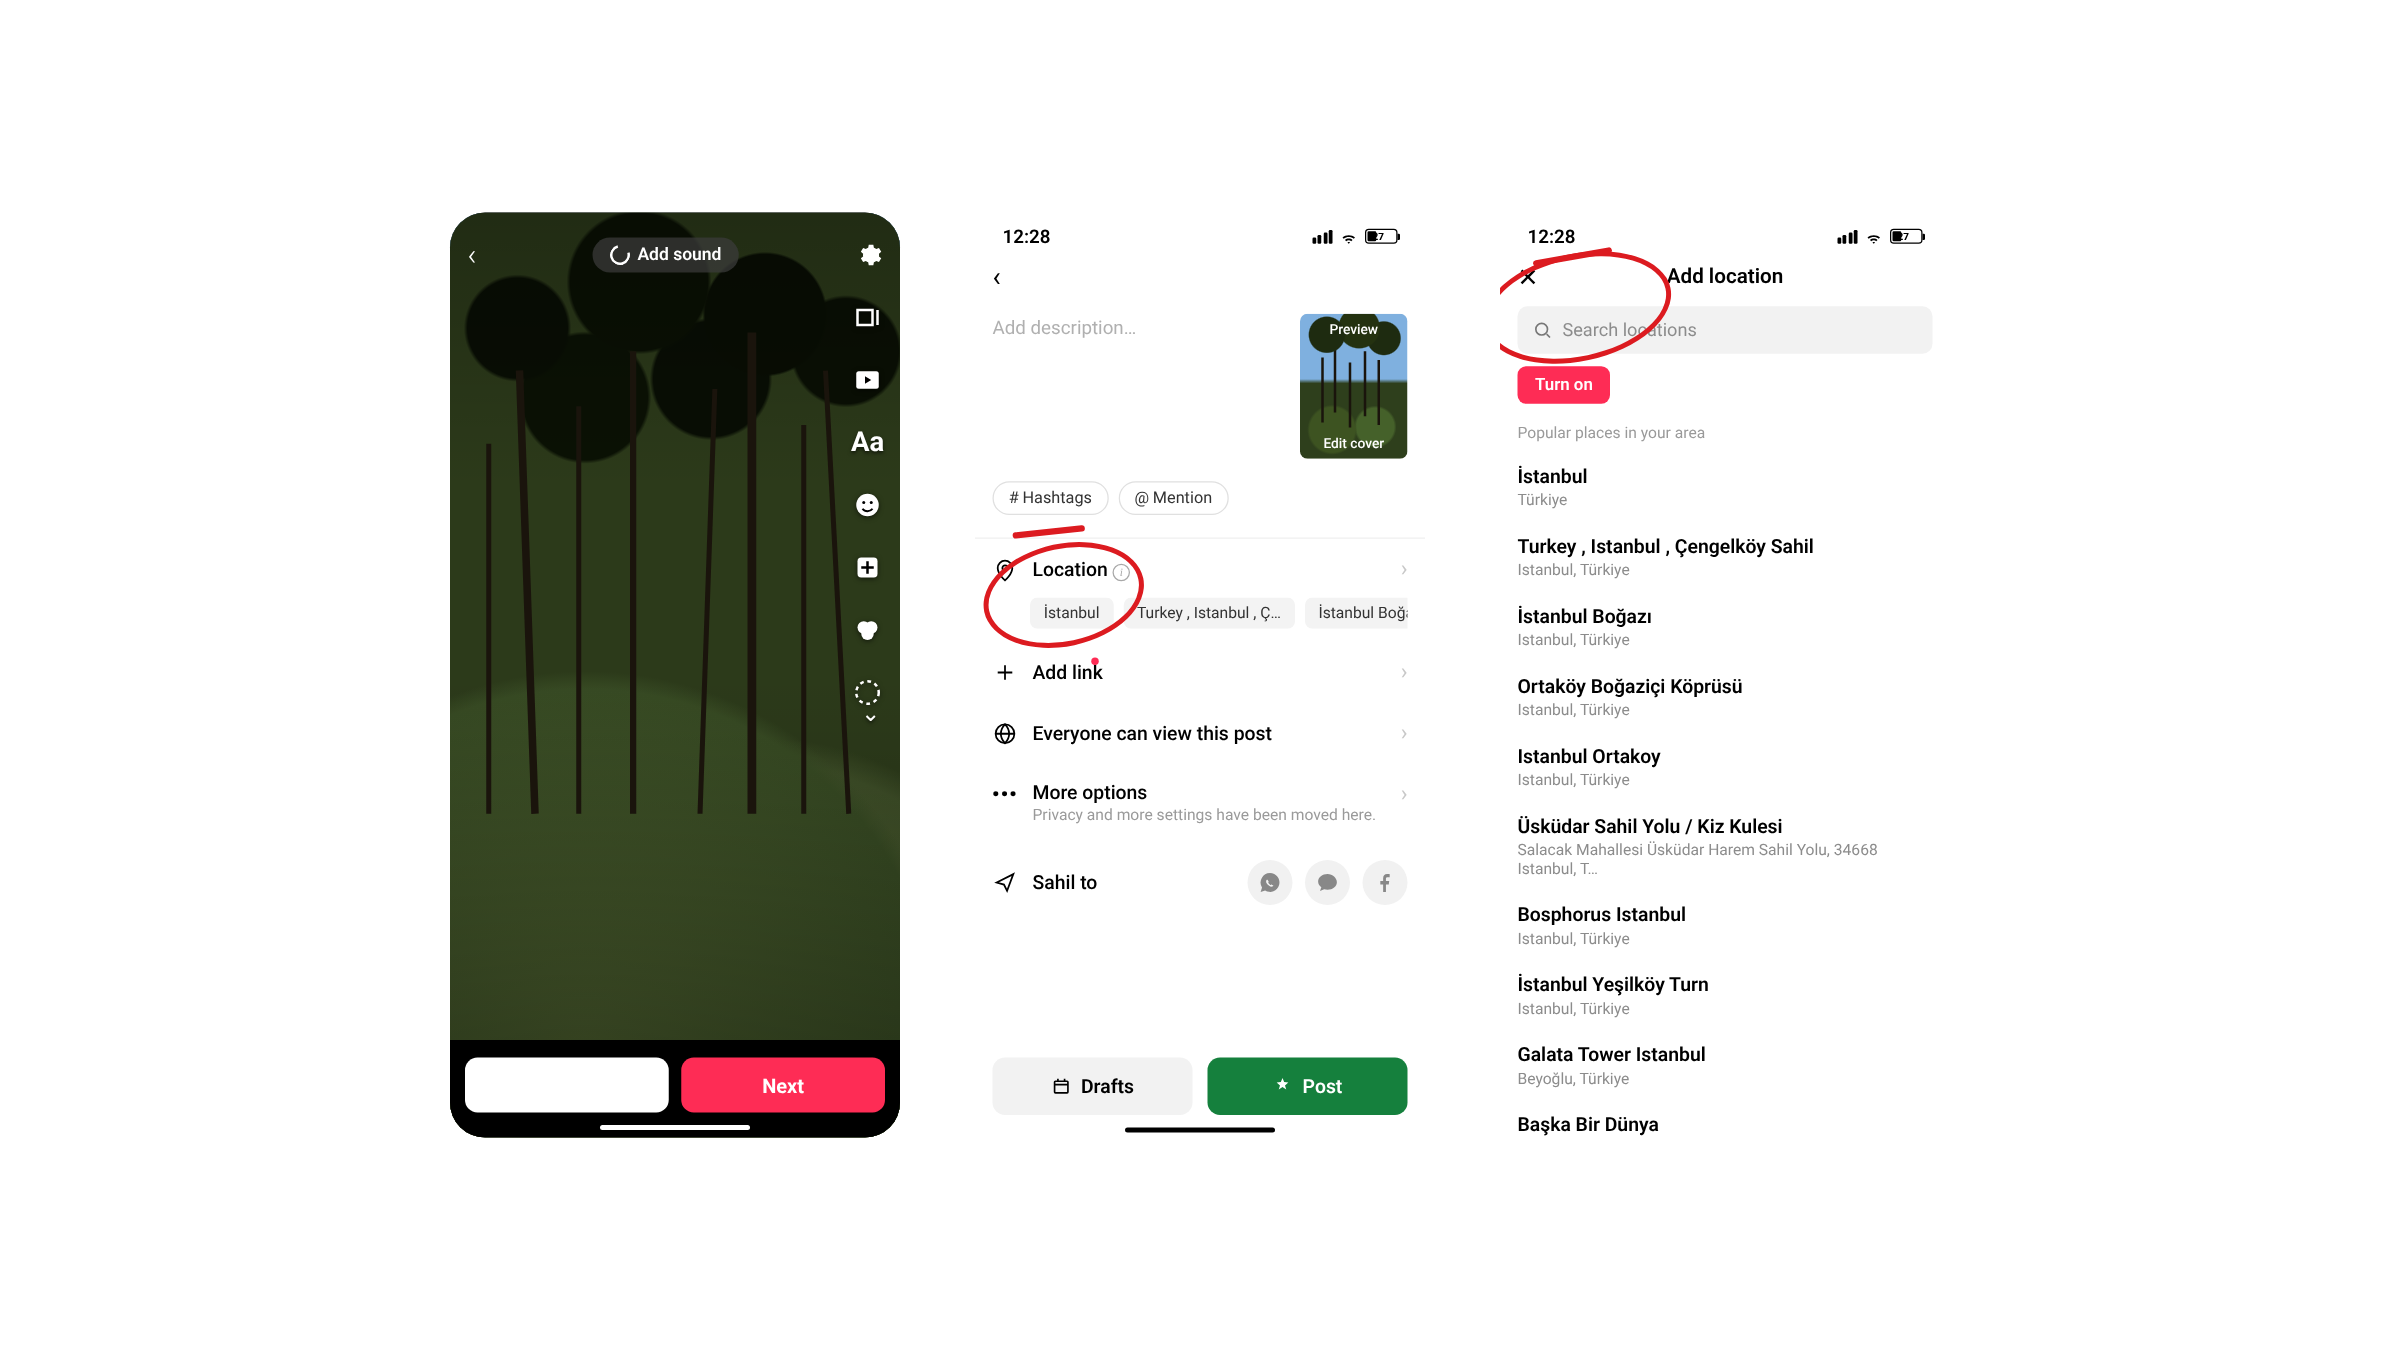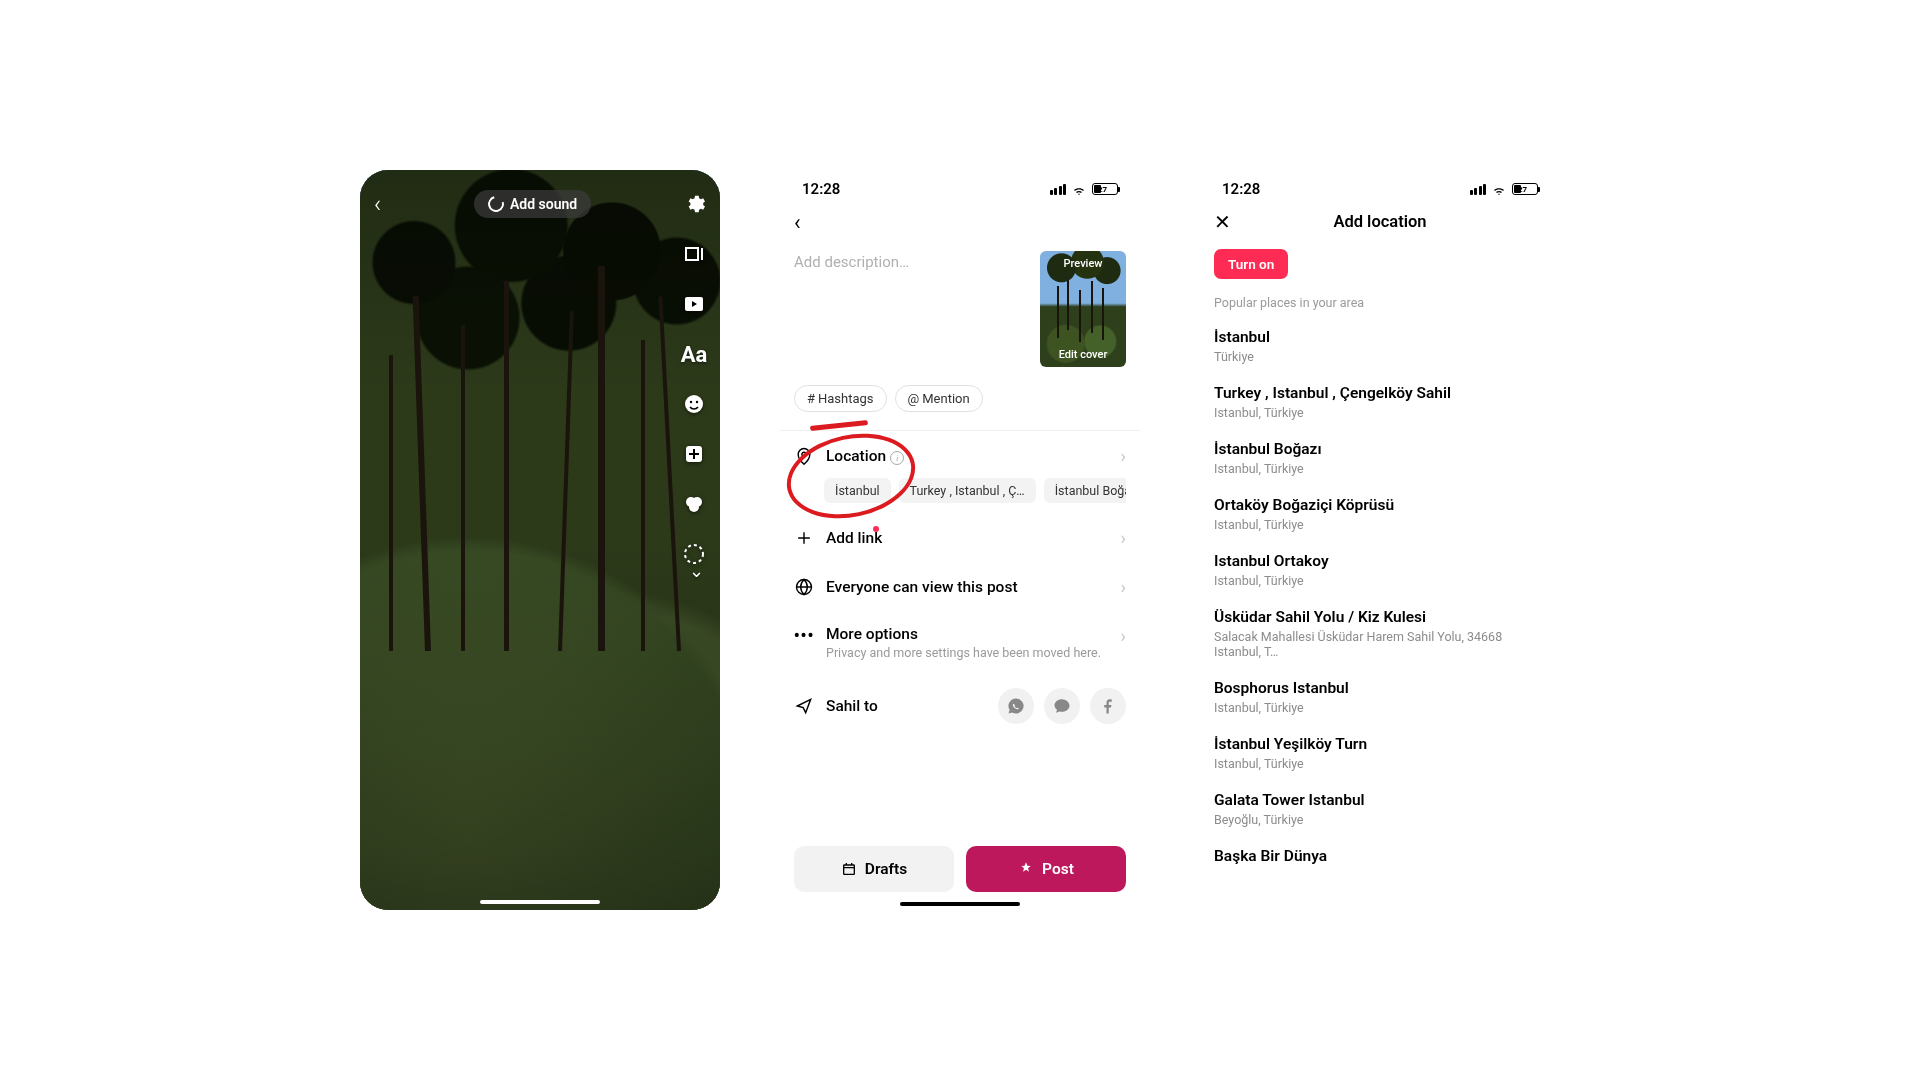--- a/index.html
+++ b/index.html
@@ -100,21 +100,21 @@
   .share-row{display:flex;align-items:center;padding:14px 0;}
   .share-lab{font-size:15.5px;font-weight:500;flex:1;}
   .share-ic{width:20px;height:20px;margin-right:12px;}
   .share-ic svg{width:20px;height:20px;fill:none;stroke:#000;stroke-width:1.7;}
   .socials{display:flex;gap:10px;}
   .soc{width:36px;height:36px;border-radius:50%;background:#f1f1f1;display:flex;align-items:center;justify-content:center;}
   .soc svg{width:18px;height:18px;fill:#888;}
   .s2-foot{position:absolute;bottom:18px;left:14px;right:14px;display:flex;gap:12px;}
   .fbtn{flex:1;height:46px;border-radius:10px;display:flex;align-items:center;justify-content:center;gap:8px;font-weight:600;font-size:15.5px;}
   .fbtn.gr{background:#f2f2f2;color:#000;}
-  .fbtn.pk{background:#be185d;color:#fff;}
+  .fbtn.pk{background:#15803d;color:#fff;}
   .hb-dark{position:absolute;bottom:4px;left:50%;transform:translateX(-50%);width:120px;height:4px;border-radius:3px;background:#000;}
   
   
   .redring{position:absolute;border:4px solid #dc1b20;border-radius:50%;pointer-events:none;transform:rotate(-12deg);}
   .redtail{position:absolute;background:#dc1b20;border-radius:3px;pointer-events:none;}
   
   
   .hdr3{display:flex;align-items:center;justify-content:center;padding:8px 14px;position:relative;}
   .hdr3 .x{position:absolute;left:14px;font-size:20px;font-weight:300;}
   .hdr3 .ttl{font-size:16.5px;font-weight:600;}
@@ -193,20 +193,24 @@
         </svg>
       </div>
     <div class="tool">
         <svg viewBox="0 0 24 24">
           <circle cx="12" cy="12" r="9" fill="none" stroke="#fff" stroke-width="2" stroke-dasharray="3 3"></circle>
         </svg>
       </div>
   </div>
   <div class="chevdown">⌄</div>
 
+  <div class="s1-bottom">
+    <div class="btn btn-white"></div>
+    <div class="btn btn-pink">Next</div>
+  </div>
   <div class="homebar"></div>
 </div>
 
 <div class="phone" style="position:relative;">
   <div class="status">
     <span>12:28</span>
     <div class="stat-icons">
       <div class="sig">
           <i></i>
           <i></i>
@@ -358,20 +362,31 @@
           <i></i>
           <span class="num">27</span>
         </div>
     </div>
   </div>
   <div class="hdr3">
     <div class="x">✕</div>
     <div class="ttl">Add location</div>
   </div>
 
+  <div style="position:relative;">
+    <div class="srch">
+      <svg viewBox="0 0 24 24">
+          <circle cx="11" cy="11" r="7"></circle>
+          <path d="M21 21l-4-4"></path>
+        </svg>
+      <span class="ph">Search locations</span>
+    </div>
+    <div class="redring" style="width:152px;height:86px;left:-14px;top:-42px;"></div>
+    <div class="redtail" style="width:64px;height:5px;left:26px;top:-42px;transform:rotate(-10deg);"></div>
+  </div>
 
   <div class="lsrow">
     <div class="turn-on">Turn on</div>
   </div>
 
   <div class="pop-h">Popular places in your area</div>
   <div class="plist">
     <div class="pitem">
         <div class="pn">İstanbul</div>
         <div class="pa">Türkiye</div>

